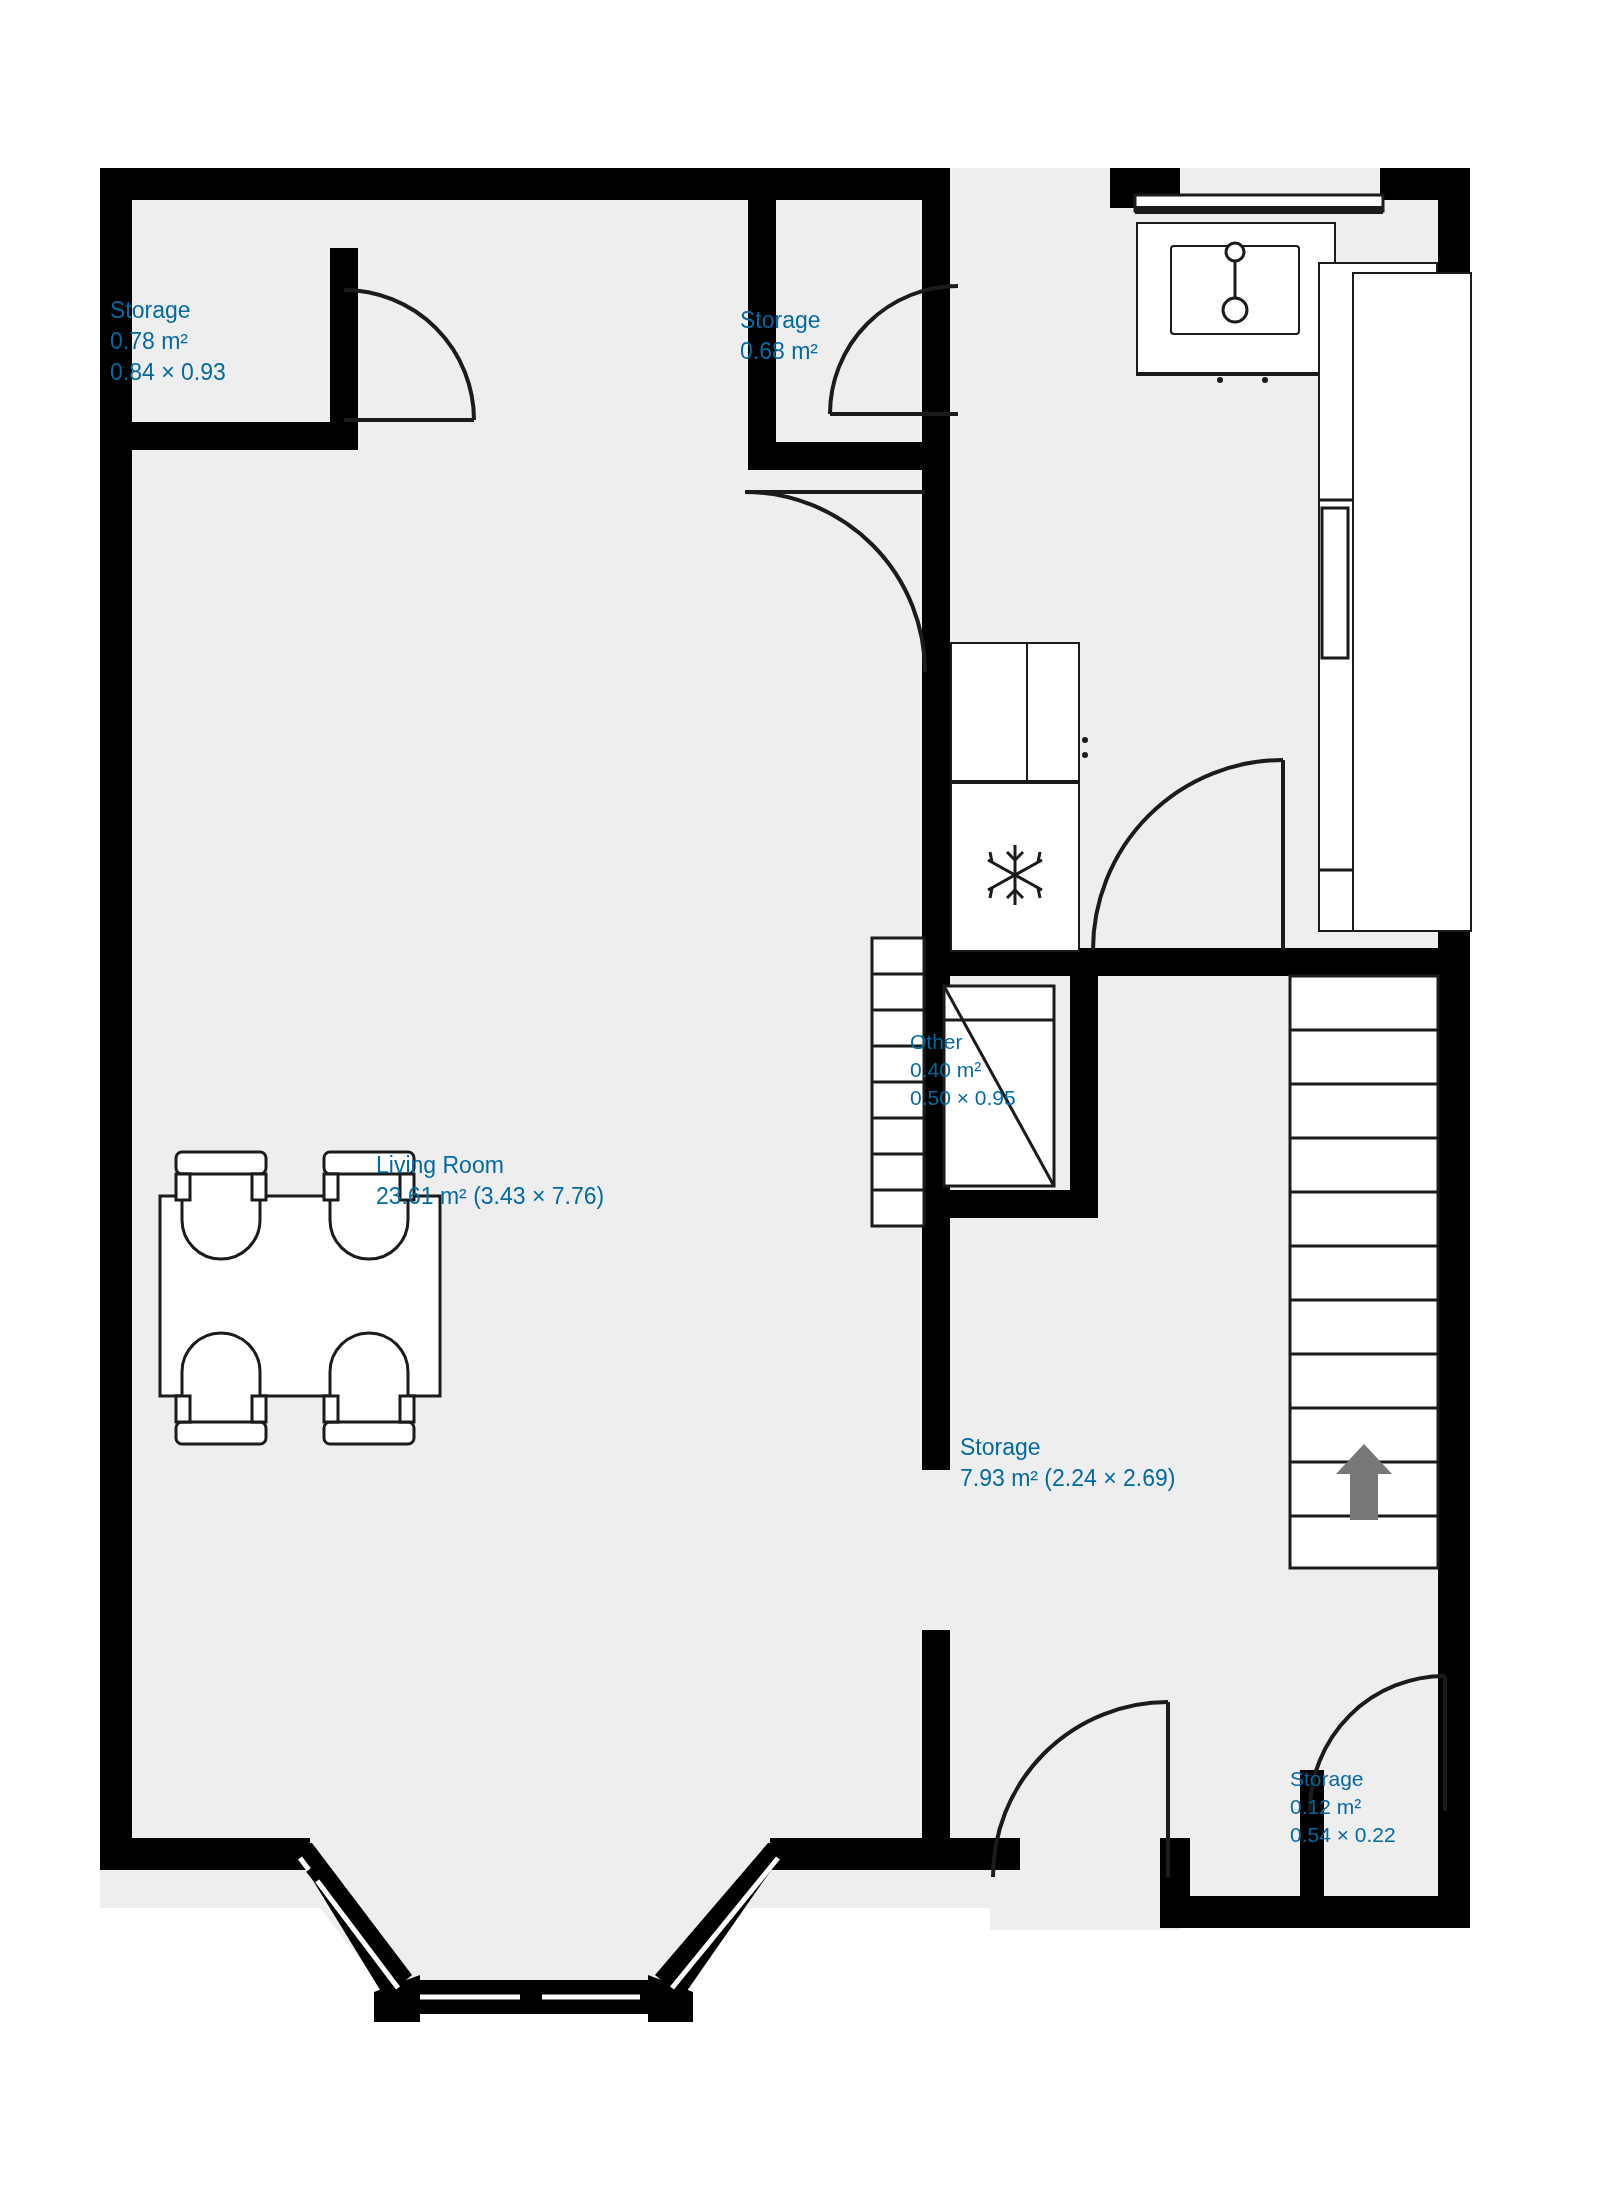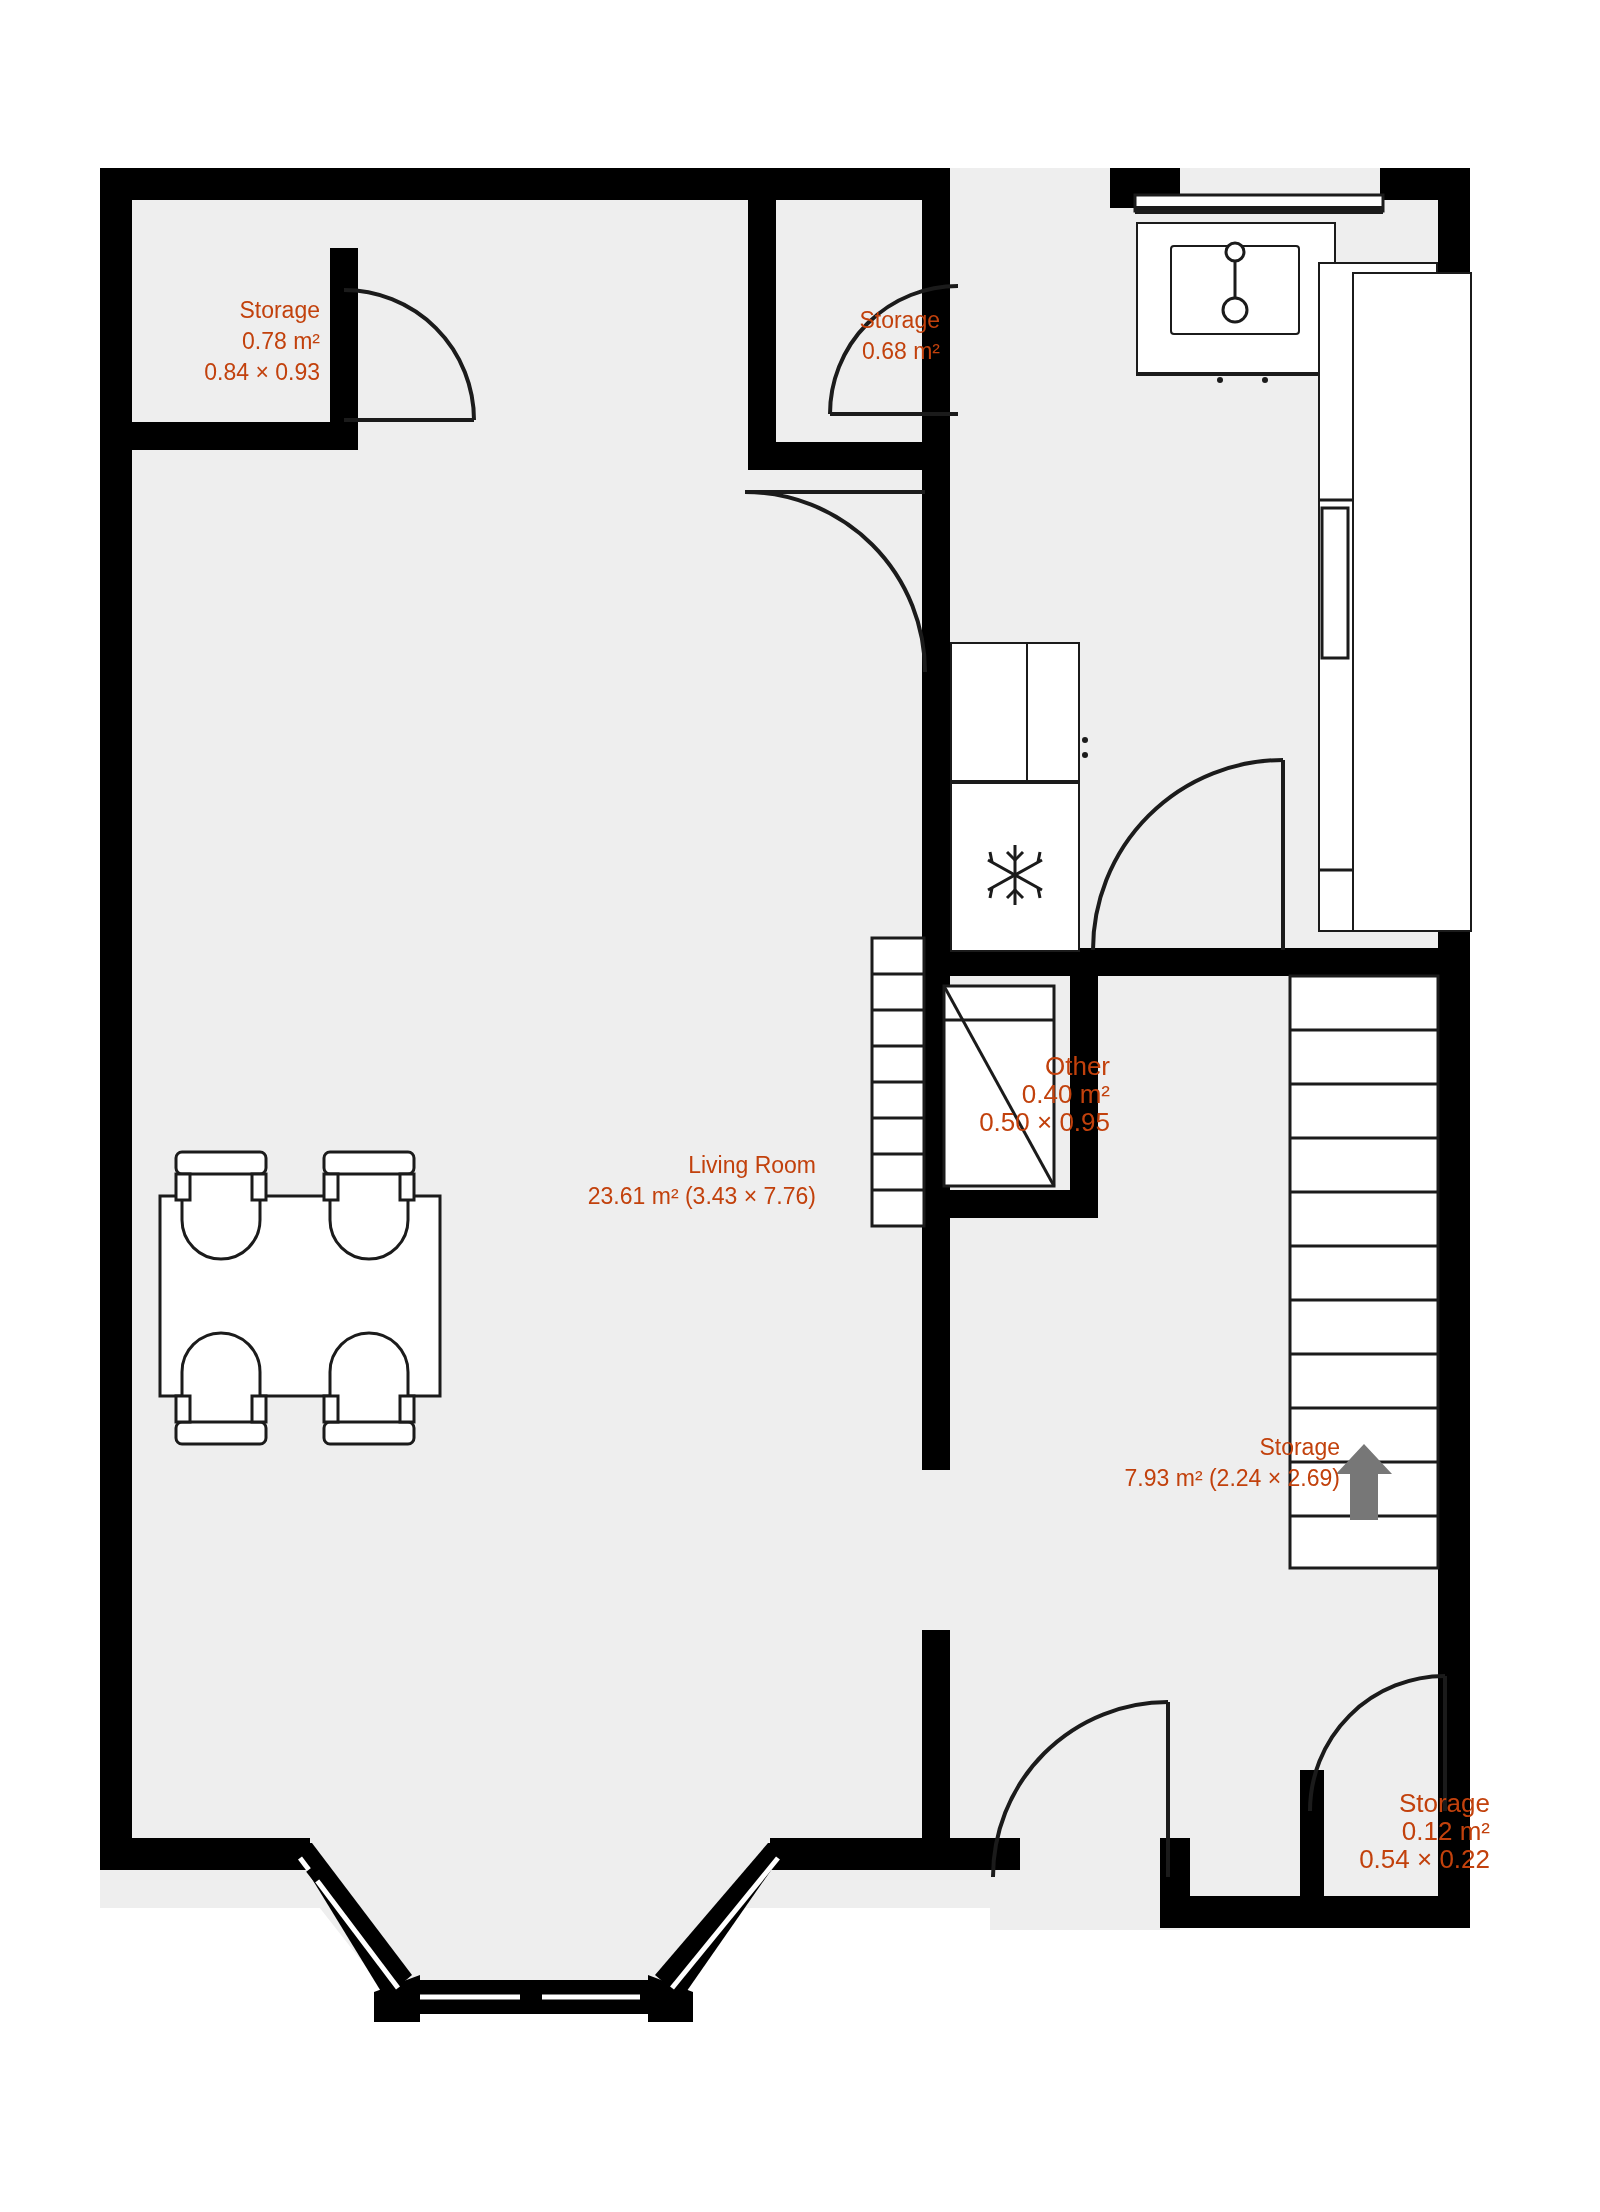--- a/index.html
+++ b/index.html
@@ -20,30 +20,30 @@
   .wall {
     position: absolute;
     background: #000000;
   }
   .floor {
     position: absolute;
     background: #eeeeee;
   }
   .label {
     position: absolute;
-    text-align: right;
-    color: #c2410c;
+    text-align: left;
+    color: #0369a1;
     font-size: 23px;
     line-height: 31px;
     white-space: nowrap;
   }
   .label .name { display: block; }
   .label .area { display: block; }
   .label .dims { display: block; }
-  .label.small { font-size: 26px; line-height: 28px; margin-top: 24px; }
+  .label.small { font-size: 21px; line-height: 28px; }
   .thin {
     position: absolute;
     border: 2px solid #1b1b1b;
     box-sizing: border-box;
     background: transparent;
   }
   .thin.filled { background: #ffffff; }
   svg.overlay {
     position: absolute;
     left: 0; top: 0;

